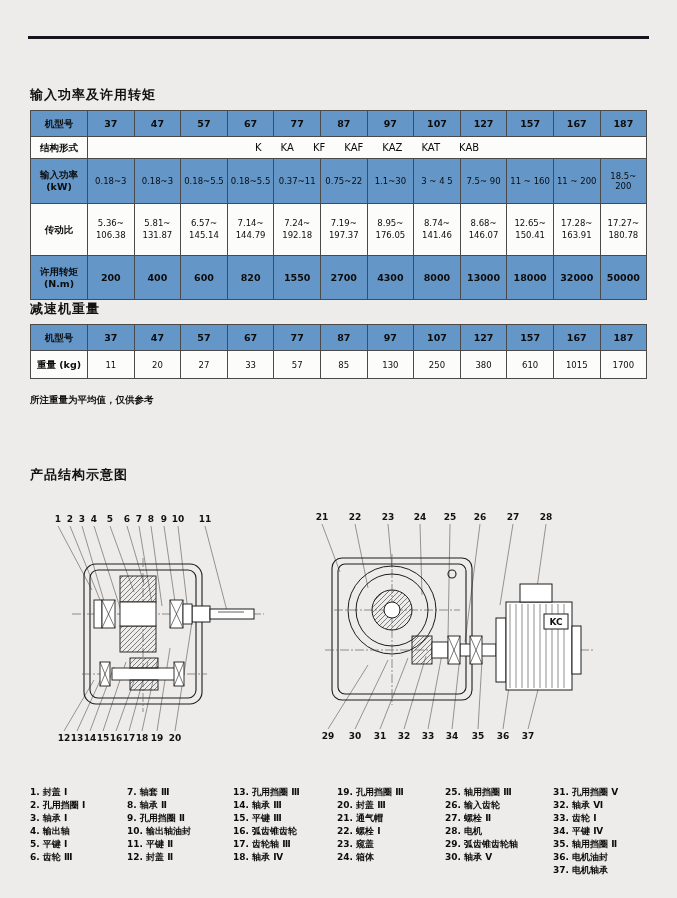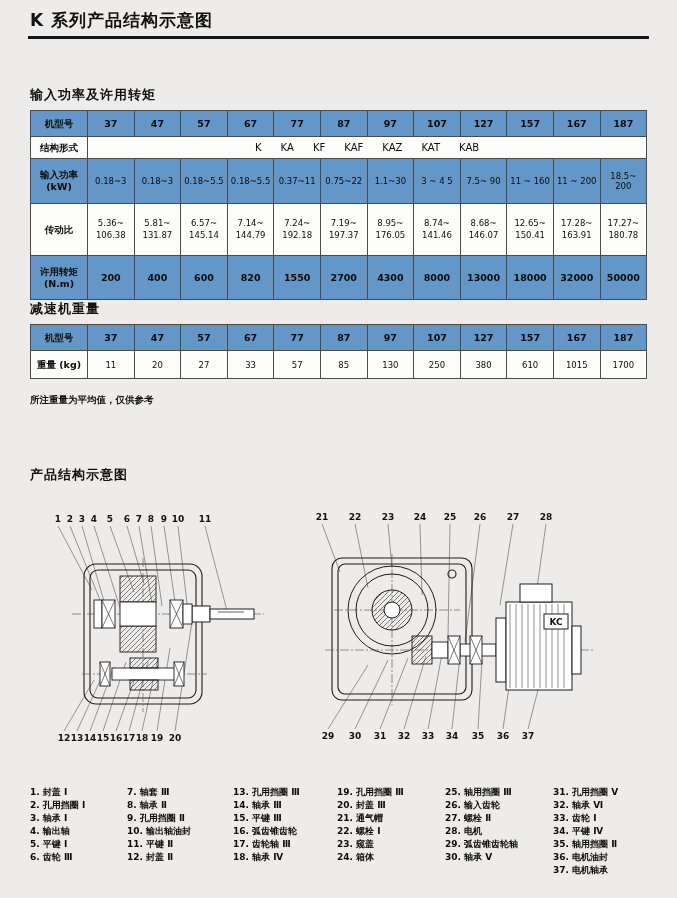--- a/index.html
+++ b/index.html
@@ -22,21 +22,20 @@
   svg text{font-family:"DejaVu Sans",sans-serif;font-size:9px;font-weight:600;fill:#111;text-anchor:middle;}
   .parts{position:absolute;left:30px;top:786px;width:620px;display:flex;}
   .pcol{display:flex;flex-direction:column;}
   .pitem{font-size:9px;font-weight:bold;line-height:13px;white-space:nowrap;color:#0c0c0c;}
 </style>
 </head>
 <body>
 
 <div class="page">
 
-  <div class="abs page-title">K 系列产品结构示意图</div>
   <div class="abs rule"></div>
 
   <div class="abs sec-h" style="left:30px;top:86px">输入功率及许用转矩</div>
 
   <table class="tbl" style="left:30px;top:110px">
     <colgroup>
         <col style="width:57px">
         <col span="12" style="width:46.6px">
       </colgroup>
     <tbody>

